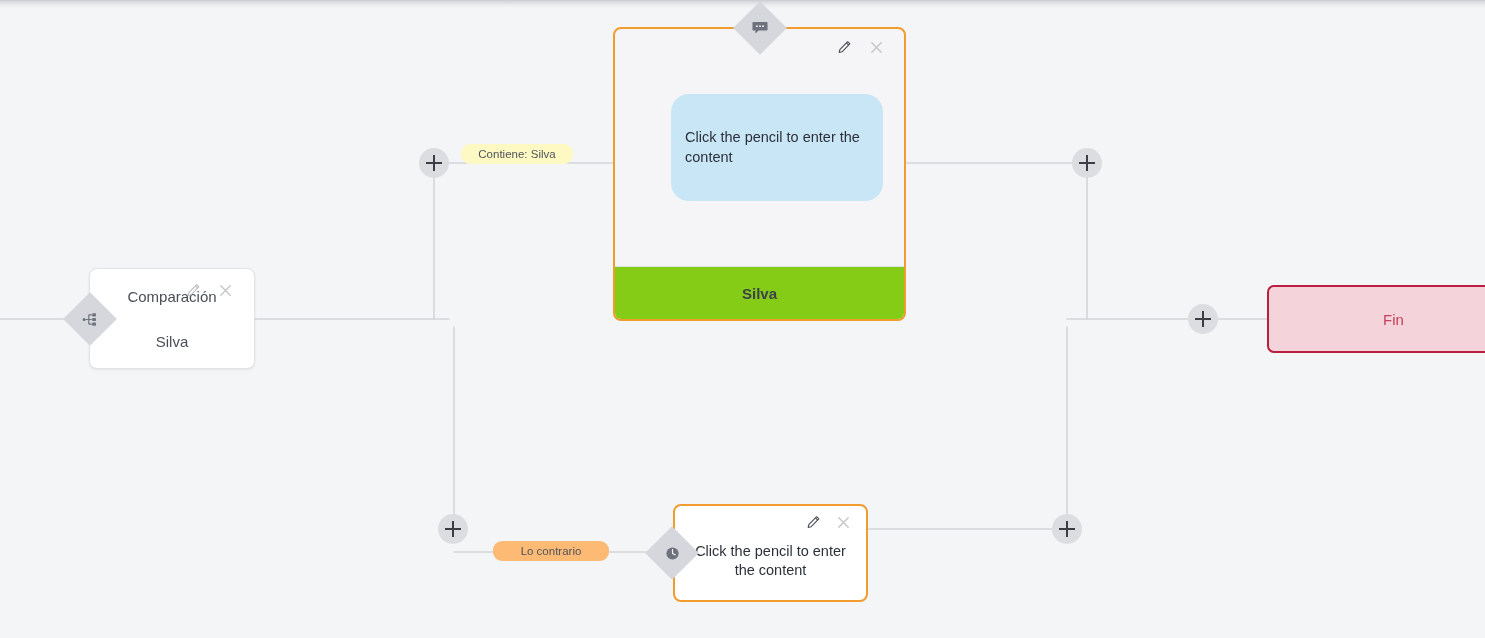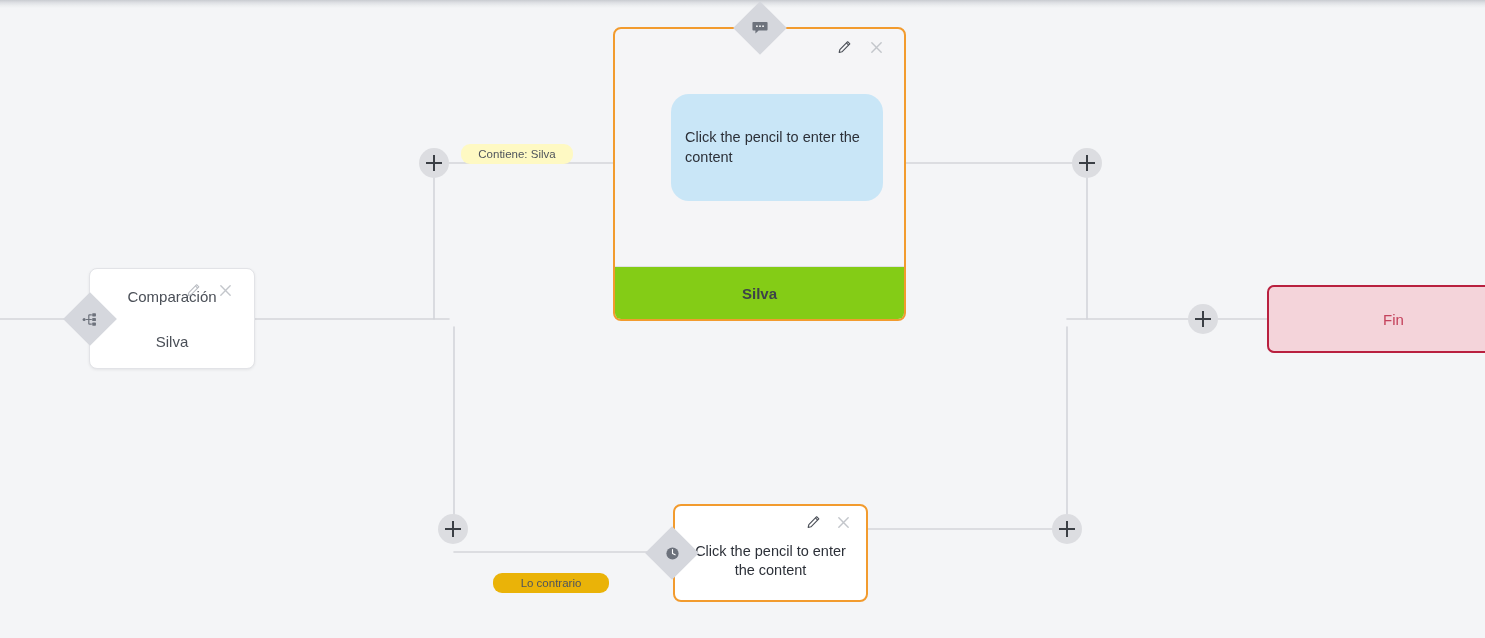--- a/index.html
+++ b/index.html
@@ -152,22 +152,22 @@
     border-radius: 9px;
     white-space: nowrap;
     text-align: center;
   }
   .label-contiene {
     left: 461px; top: 144px;
     background: #fef9c3;
     width: 112px;
   }
   .label-contrario {
-    left: 493px; top: 573px;
-    background: #eab308;
+    left: 493px; top: 541px;
+    background: #fdba74;
     width: 116px;
   }
 </style>
 </head>
 <body>
 
 <div id="canvas">
 
   <div class="top-shade"></div>
 

